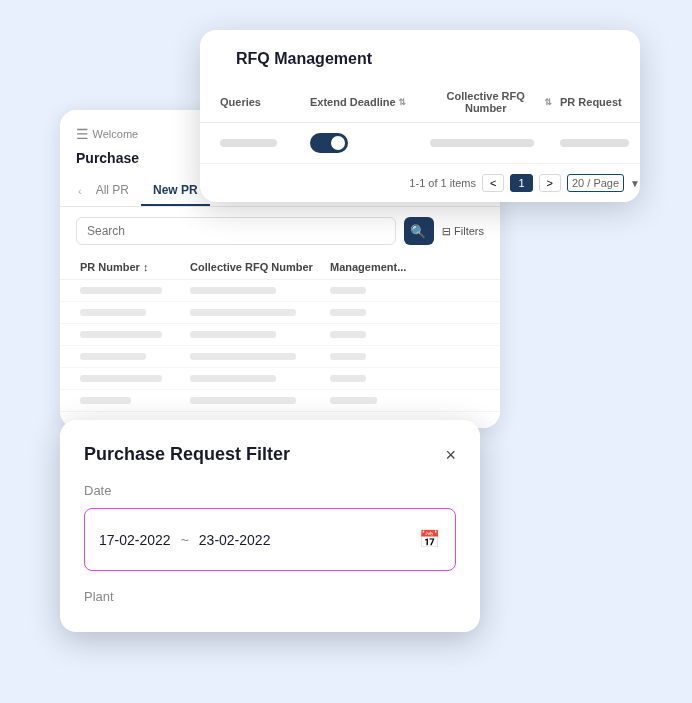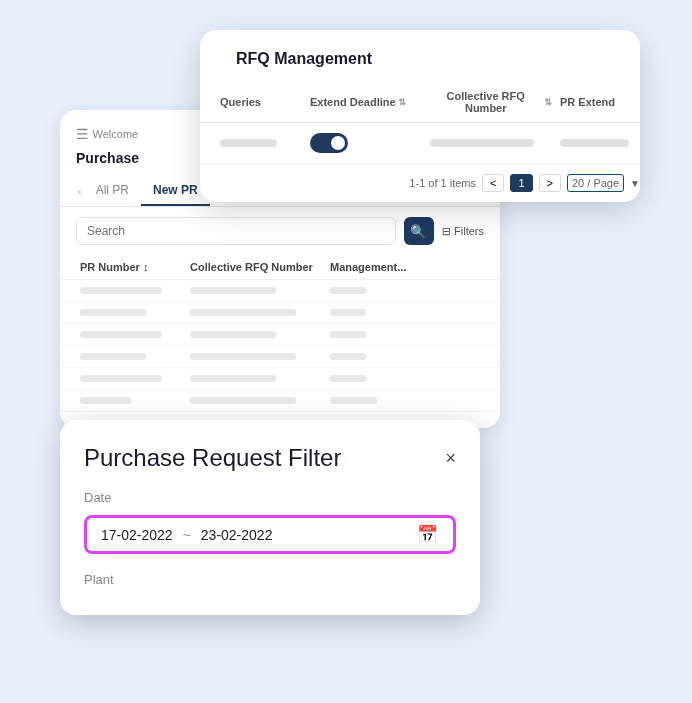--- a/index.html
+++ b/index.html
@@ -248,44 +248,44 @@
       padding: 24px 24px 28px 24px;
       z-index: 20;
     }
     .filter-modal-header {
       display: flex;
       align-items: center;
       justify-content: space-between;
       margin-bottom: 18px;
     }
     .filter-modal-title {
-      font-size: 24px;
-      font-weight: 400;
+      font-size: 18px;
+      font-weight: 700;
       color: #1a1a2e;
     }
     .filter-close {
       font-size: 18px;
       color: #444;
       cursor: pointer;
       background: none;
       border: none;
       font-weight: 400;
       line-height: 1;
     }
     .filter-section-label {
       font-size: 13px;
       color: #888;
       margin-bottom: 10px;
     }
     .date-range-row {
       display: flex;
       align-items: center;
-      border: 3px solid #d946ef;
+      border: 1px solid #d946ef;
       border-radius: 8px;
-      padding: 6px 14px;
+      padding: 20px 14px;
       gap: 10px;
       margin-bottom: 18px;
     }
     .date-val {
       font-size: 14px;
       font-weight: 500;
       color: #1a1a2e;
     }
     .date-sep {
       font-size: 14px;
@@ -313,21 +313,21 @@
     </div>
     <div class="col-head" style="cursor:pointer;">
       <span>Extend Deadline</span>
       <span class="sort-icon">⇅</span>
     </div>
     <div class="col-head" style="cursor:pointer;">
       <span>Collective RFQ Number</span>
       <span class="sort-icon">⇅</span>
     </div>
     <div class="col-head">
-      <span>PR Extend</span>
+      <span>PR Request</span>
     </div>
   </div>
   <div class="rfq-table-row">
     <div class="cell">
       <div class="placeholder-bar"></div>
     </div>
     <div class="cell toggle-wrap">
       <div class="toggle"></div>
     </div>
     <div class="cell">

